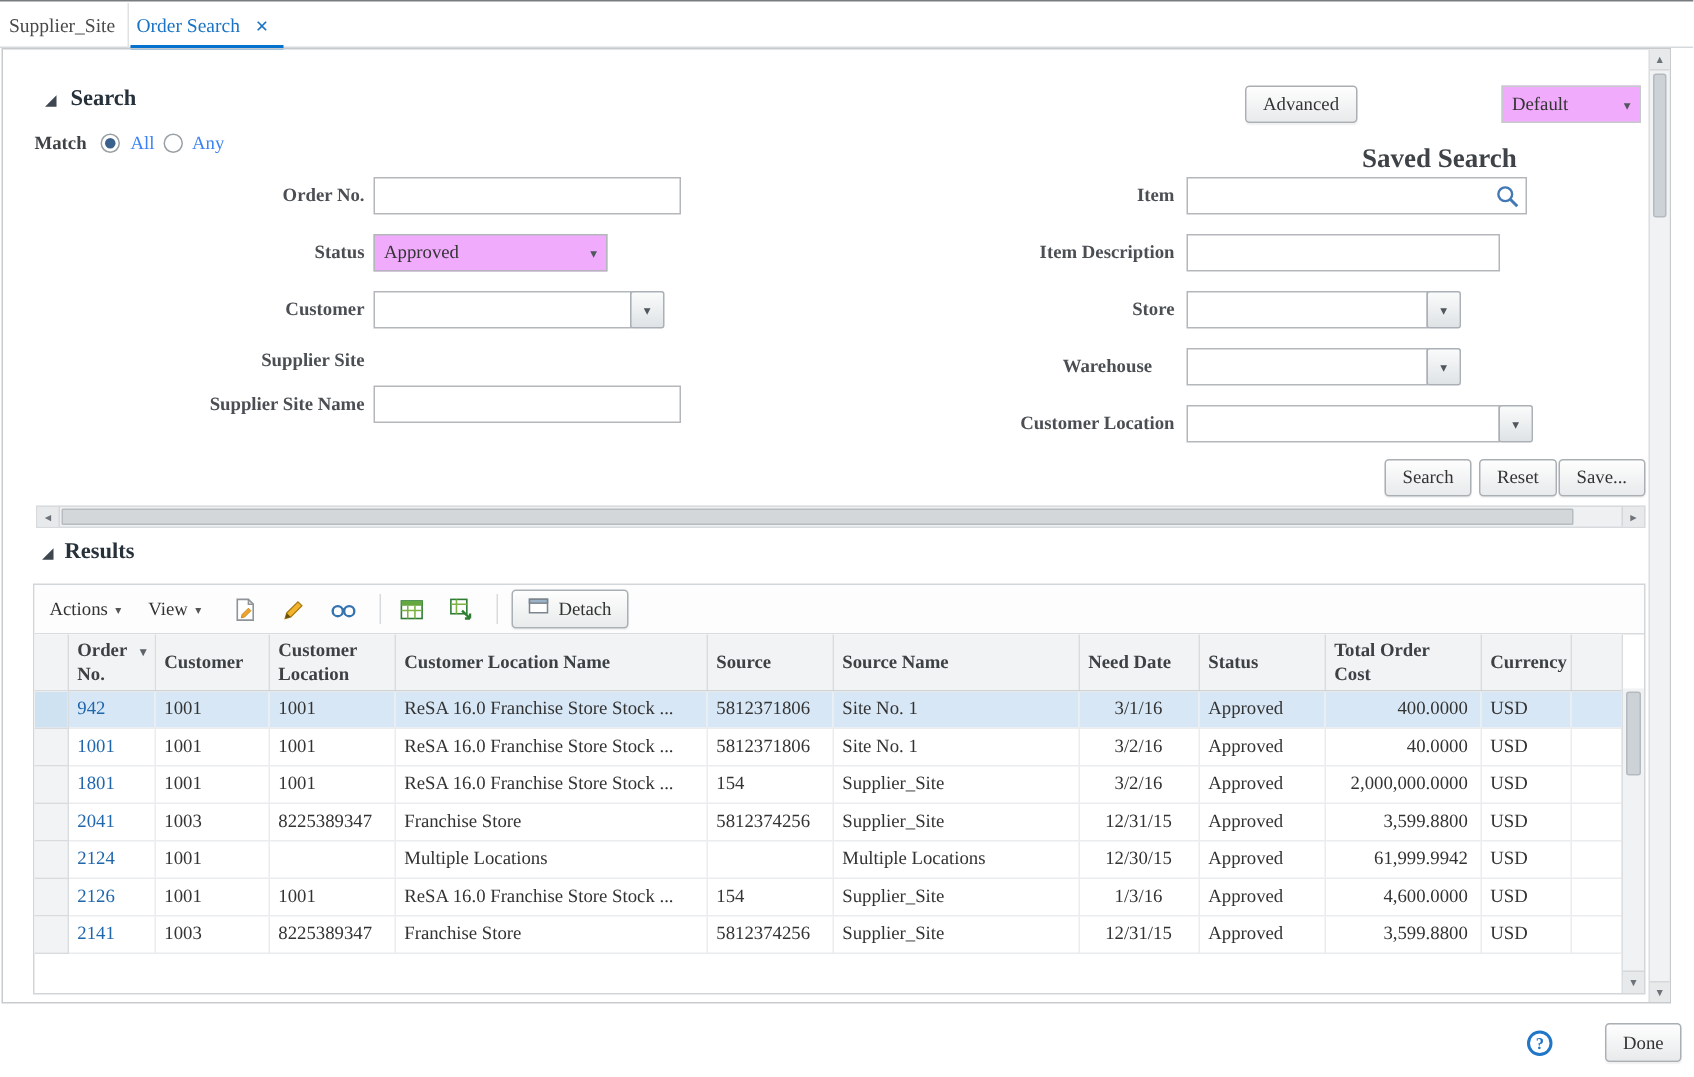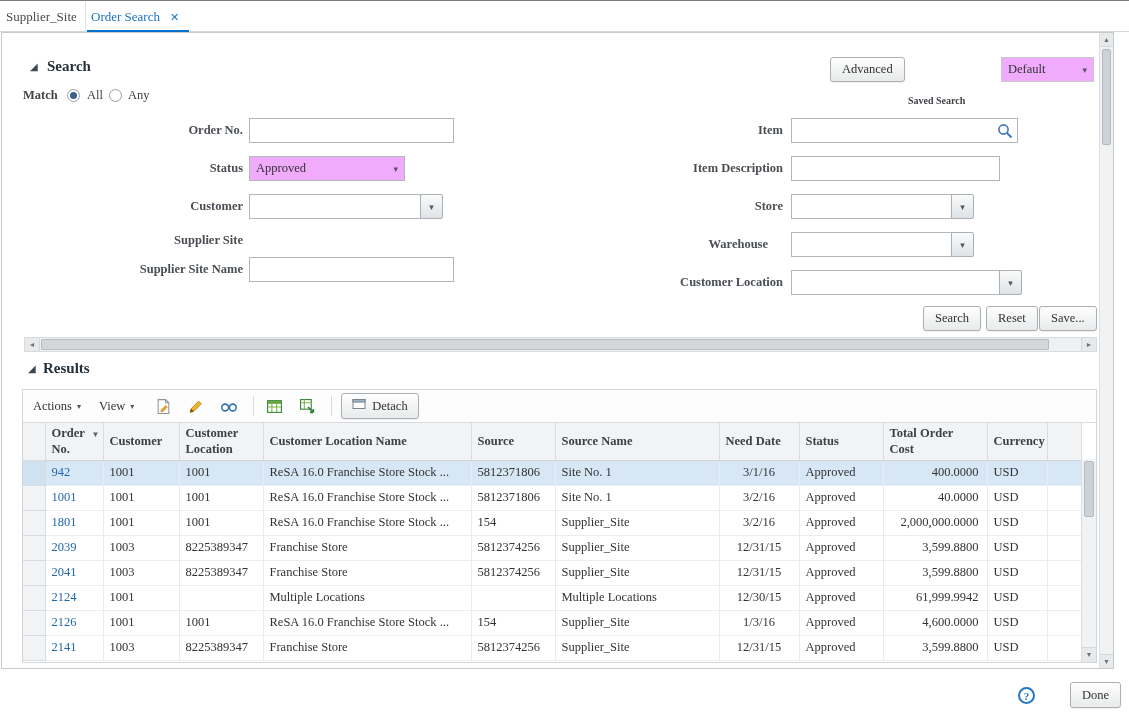--- a/index.html
+++ b/index.html
@@ -41,31 +41,31 @@
     background: linear-gradient(#fefefe, #e8eaeb); border: 1px solid #aaafb4; border-radius: 3px;
     font-family: inherit; font-size: 12.5px; color: #333; box-shadow: 0 1px 1px rgba(0,0,0,.06);
   }
   .btn-advanced { left: 830px; top: 56px; }
   .btn-search { left: 923px; top: 305px; }
   .btn-reset { left: 986px; top: 305px; }
   .btn-save { left: 1039px; top: 305px; }
   .done-btn { left: 1070px; top: 681px; height: 26px; }
 
   
-  .saved-search-label { position: absolute; left: 908px; top: 62px; font-weight: bold; color: #3f4writes; color: #3f4347; font-size: 10px; margin-top: 32px; }
+  .saved-search-label { position: absolute; left: 908px; top: 62px; font-weight: bold; color: #3f4writes; color: #3f4347; font-size: 18px; margin-top: 32px; }
   .combo { position: absolute; height: 25px; border: 1px solid #b3b7bb; background: #f0abfc; display: flex; align-items: center; padding: 0 6px; font-size: 12.5px; color: #333; }
   .combo-value { flex: 1; overflow: hidden; white-space: nowrap; }
   .combo-arrow { font-size: 9px; color: #4f565c; margin-left: 4px; }
   .saved-search-combo { left: 1001px; top: 56px; width: 93px; border-color: #c6cacd; }
   .match-label { position: absolute; left: 23px; top: 87px; font-weight: bold; font-size: 12.5px; color: #3f4347; }
   .radio { position: absolute; width: 13px; height: 13px; border: 1px solid #9aa0a5; border-radius: 50%; background: #fff; }
   .radio.checked::after { content: ""; display: block; width: 7px; height: 7px; margin: 2px; border-radius: 50%; background: #39618c; }
   .radio-all { left: 67px; top: 88px; }
   .radio-any { left: 109px; top: 88px; }
-  .radio-text { position: absolute; font-size: 12.5px; color: #404040; }
+  .radio-text { position: absolute; font-size: 12.5px; color: #3b82f6; }
   .all-text { left: 87px; top: 87px; }
   .any-text { left: 128px; top: 87px; }
 
   
   .flabel { position: absolute; width: 200px; text-align: right; font-weight: bold; color: #4b4f54; font-size: 12.5px; }
   .l-order-no { left: 43px; top: 122px; }
   .l-status { left: 43px; top: 160px; }
   .l-customer { left: 43px; top: 198px; }
   .l-supplier-site { left: 43px; top: 232px; }
   .l-supplier-site-name { left: 43px; top: 261px; }
@@ -356,34 +356,20 @@
     <td>154</td>
     <td>Supplier_Site</td>
     <td class="c-date">3/2/16</td>
     <td>Approved</td>
     <td class="c-num">2,000,000.0000</td>
     <td>USD</td>
     <td></td>
   </tr>
           <tr>
     <td class="sel-cell"></td>
-    <td><a class="order-link">2039</a></td>
-    <td>1003</td>
-    <td>8225389347</td>
-    <td>Franchise Store</td>
-    <td>5812374256</td>
-    <td>Supplier_Site</td>
-    <td class="c-date">12/31/15</td>
-    <td>Approved</td>
-    <td class="c-num">3,599.8800</td>
-    <td>USD</td>
-    <td></td>
-  </tr>
-          <tr>
-    <td class="sel-cell"></td>
     <td><a class="order-link">2041</a></td>
     <td>1003</td>
     <td>8225389347</td>
     <td>Franchise Store</td>
     <td>5812374256</td>
     <td>Supplier_Site</td>
     <td class="c-date">12/31/15</td>
     <td>Approved</td>
     <td class="c-num">3,599.8800</td>
     <td>USD</td>

